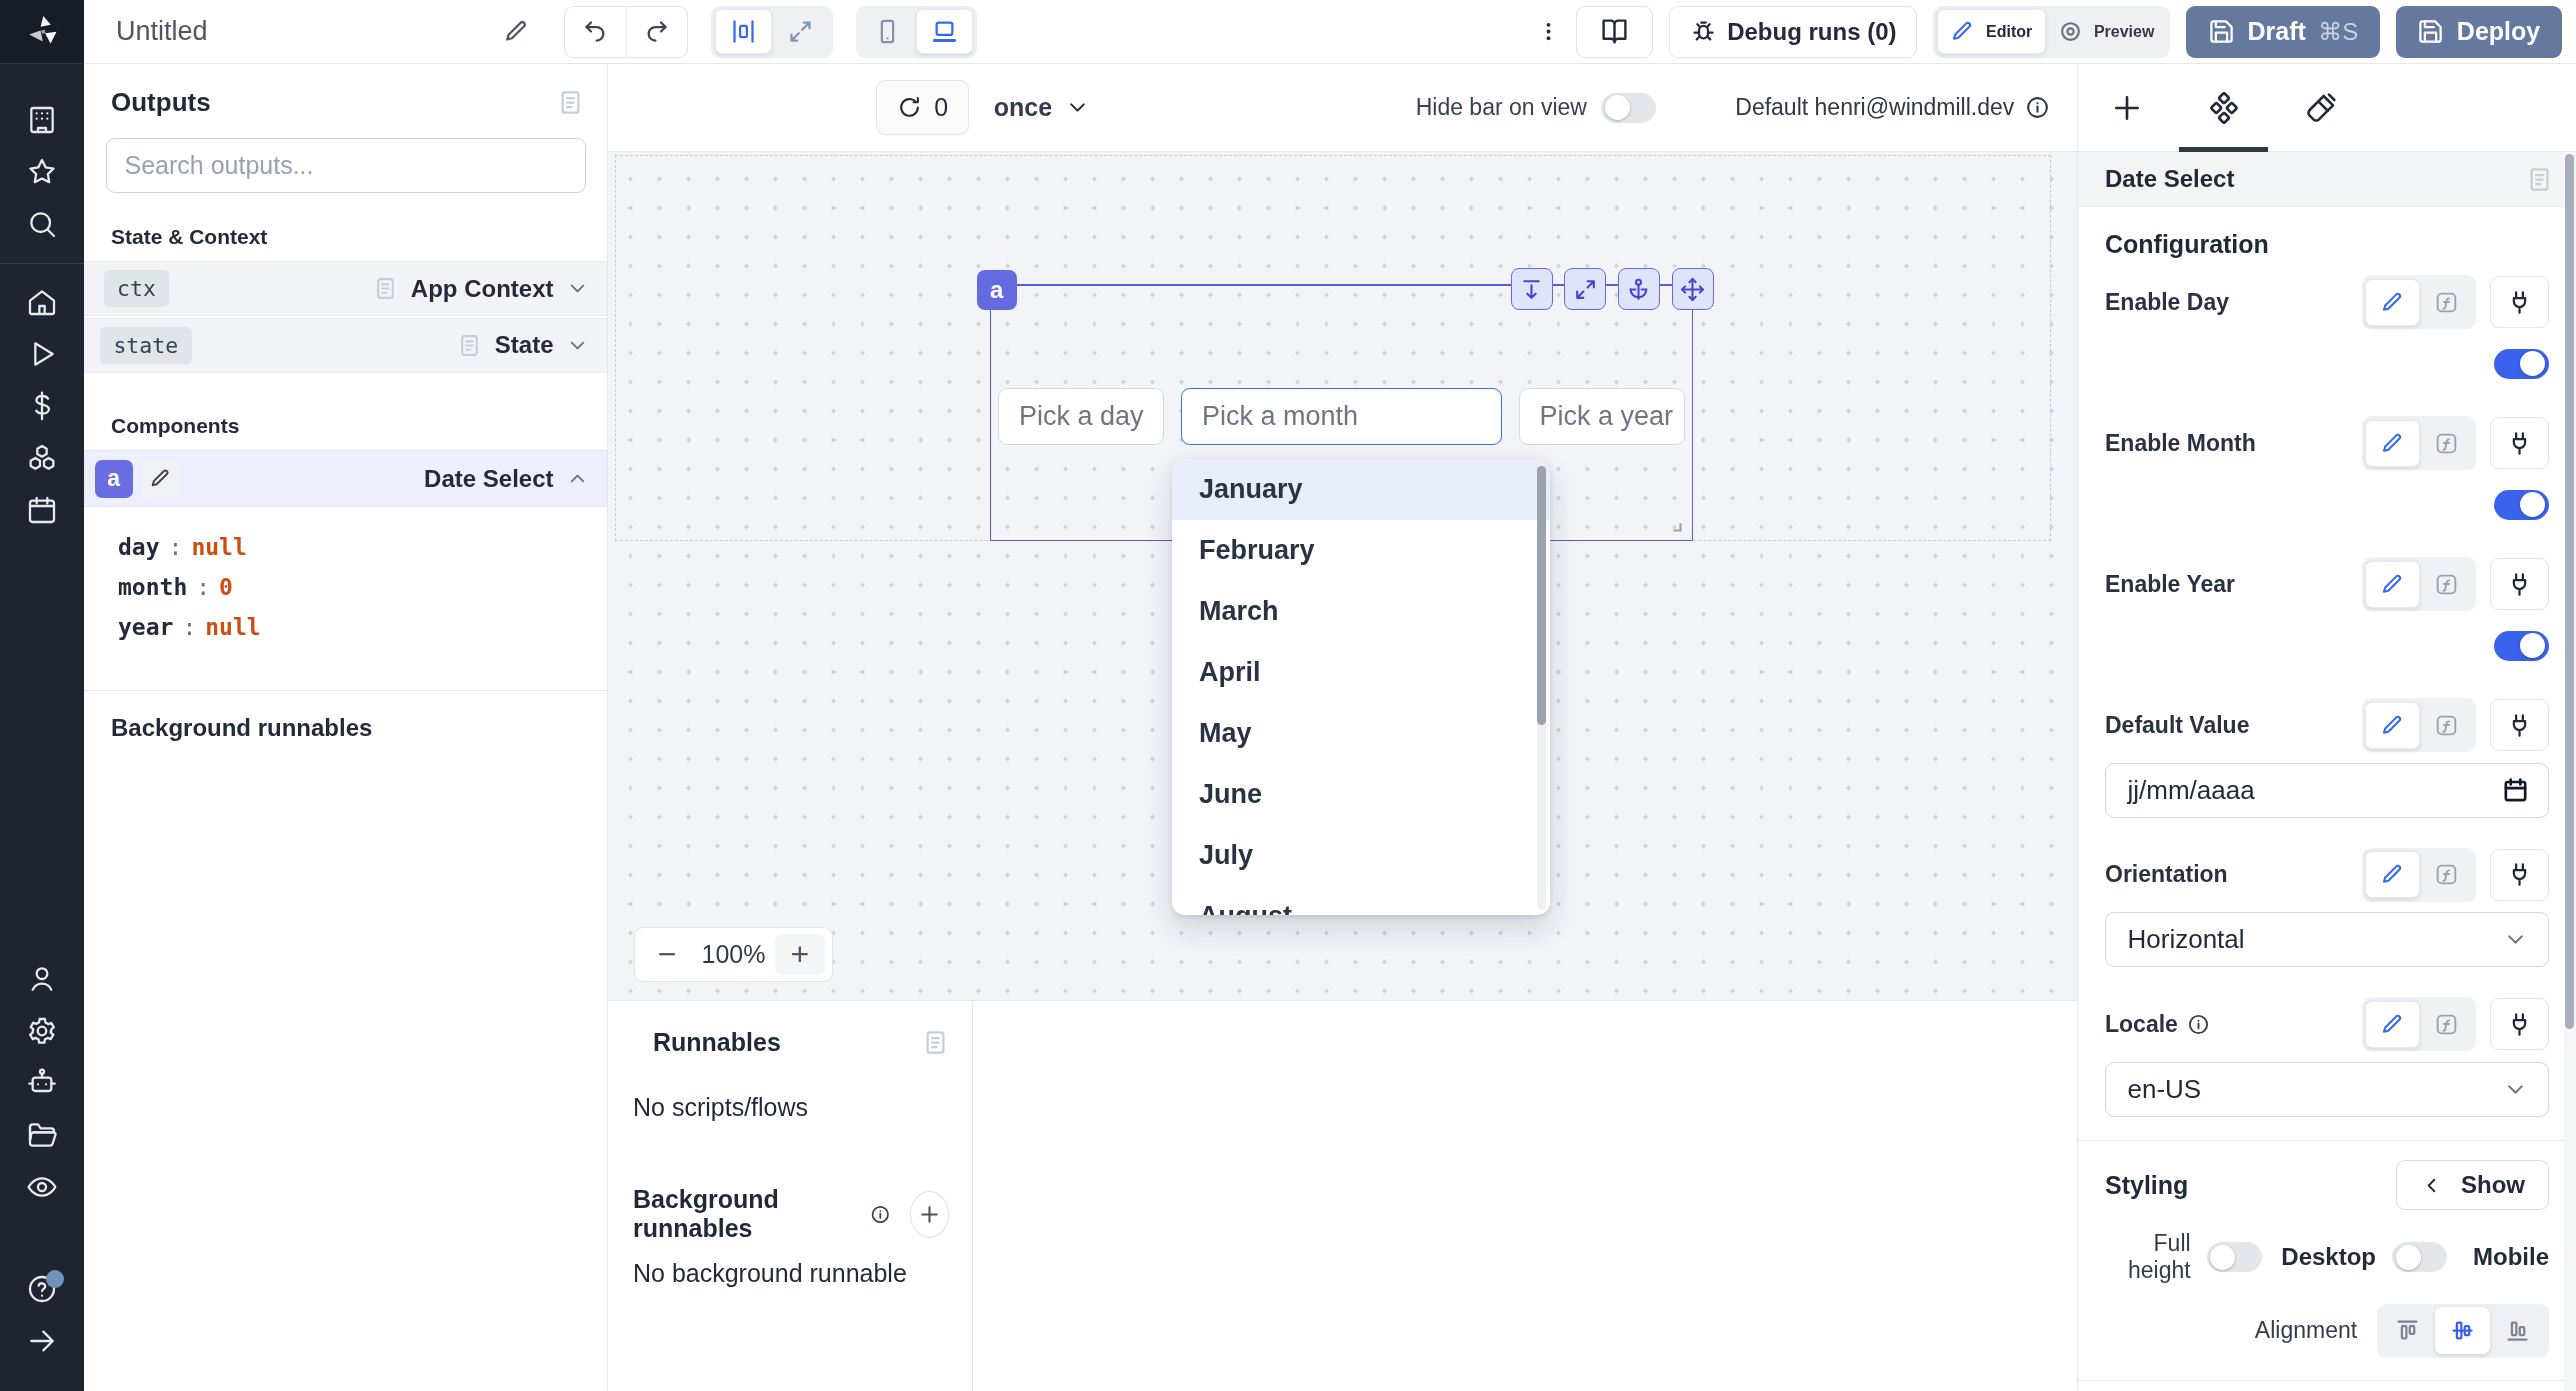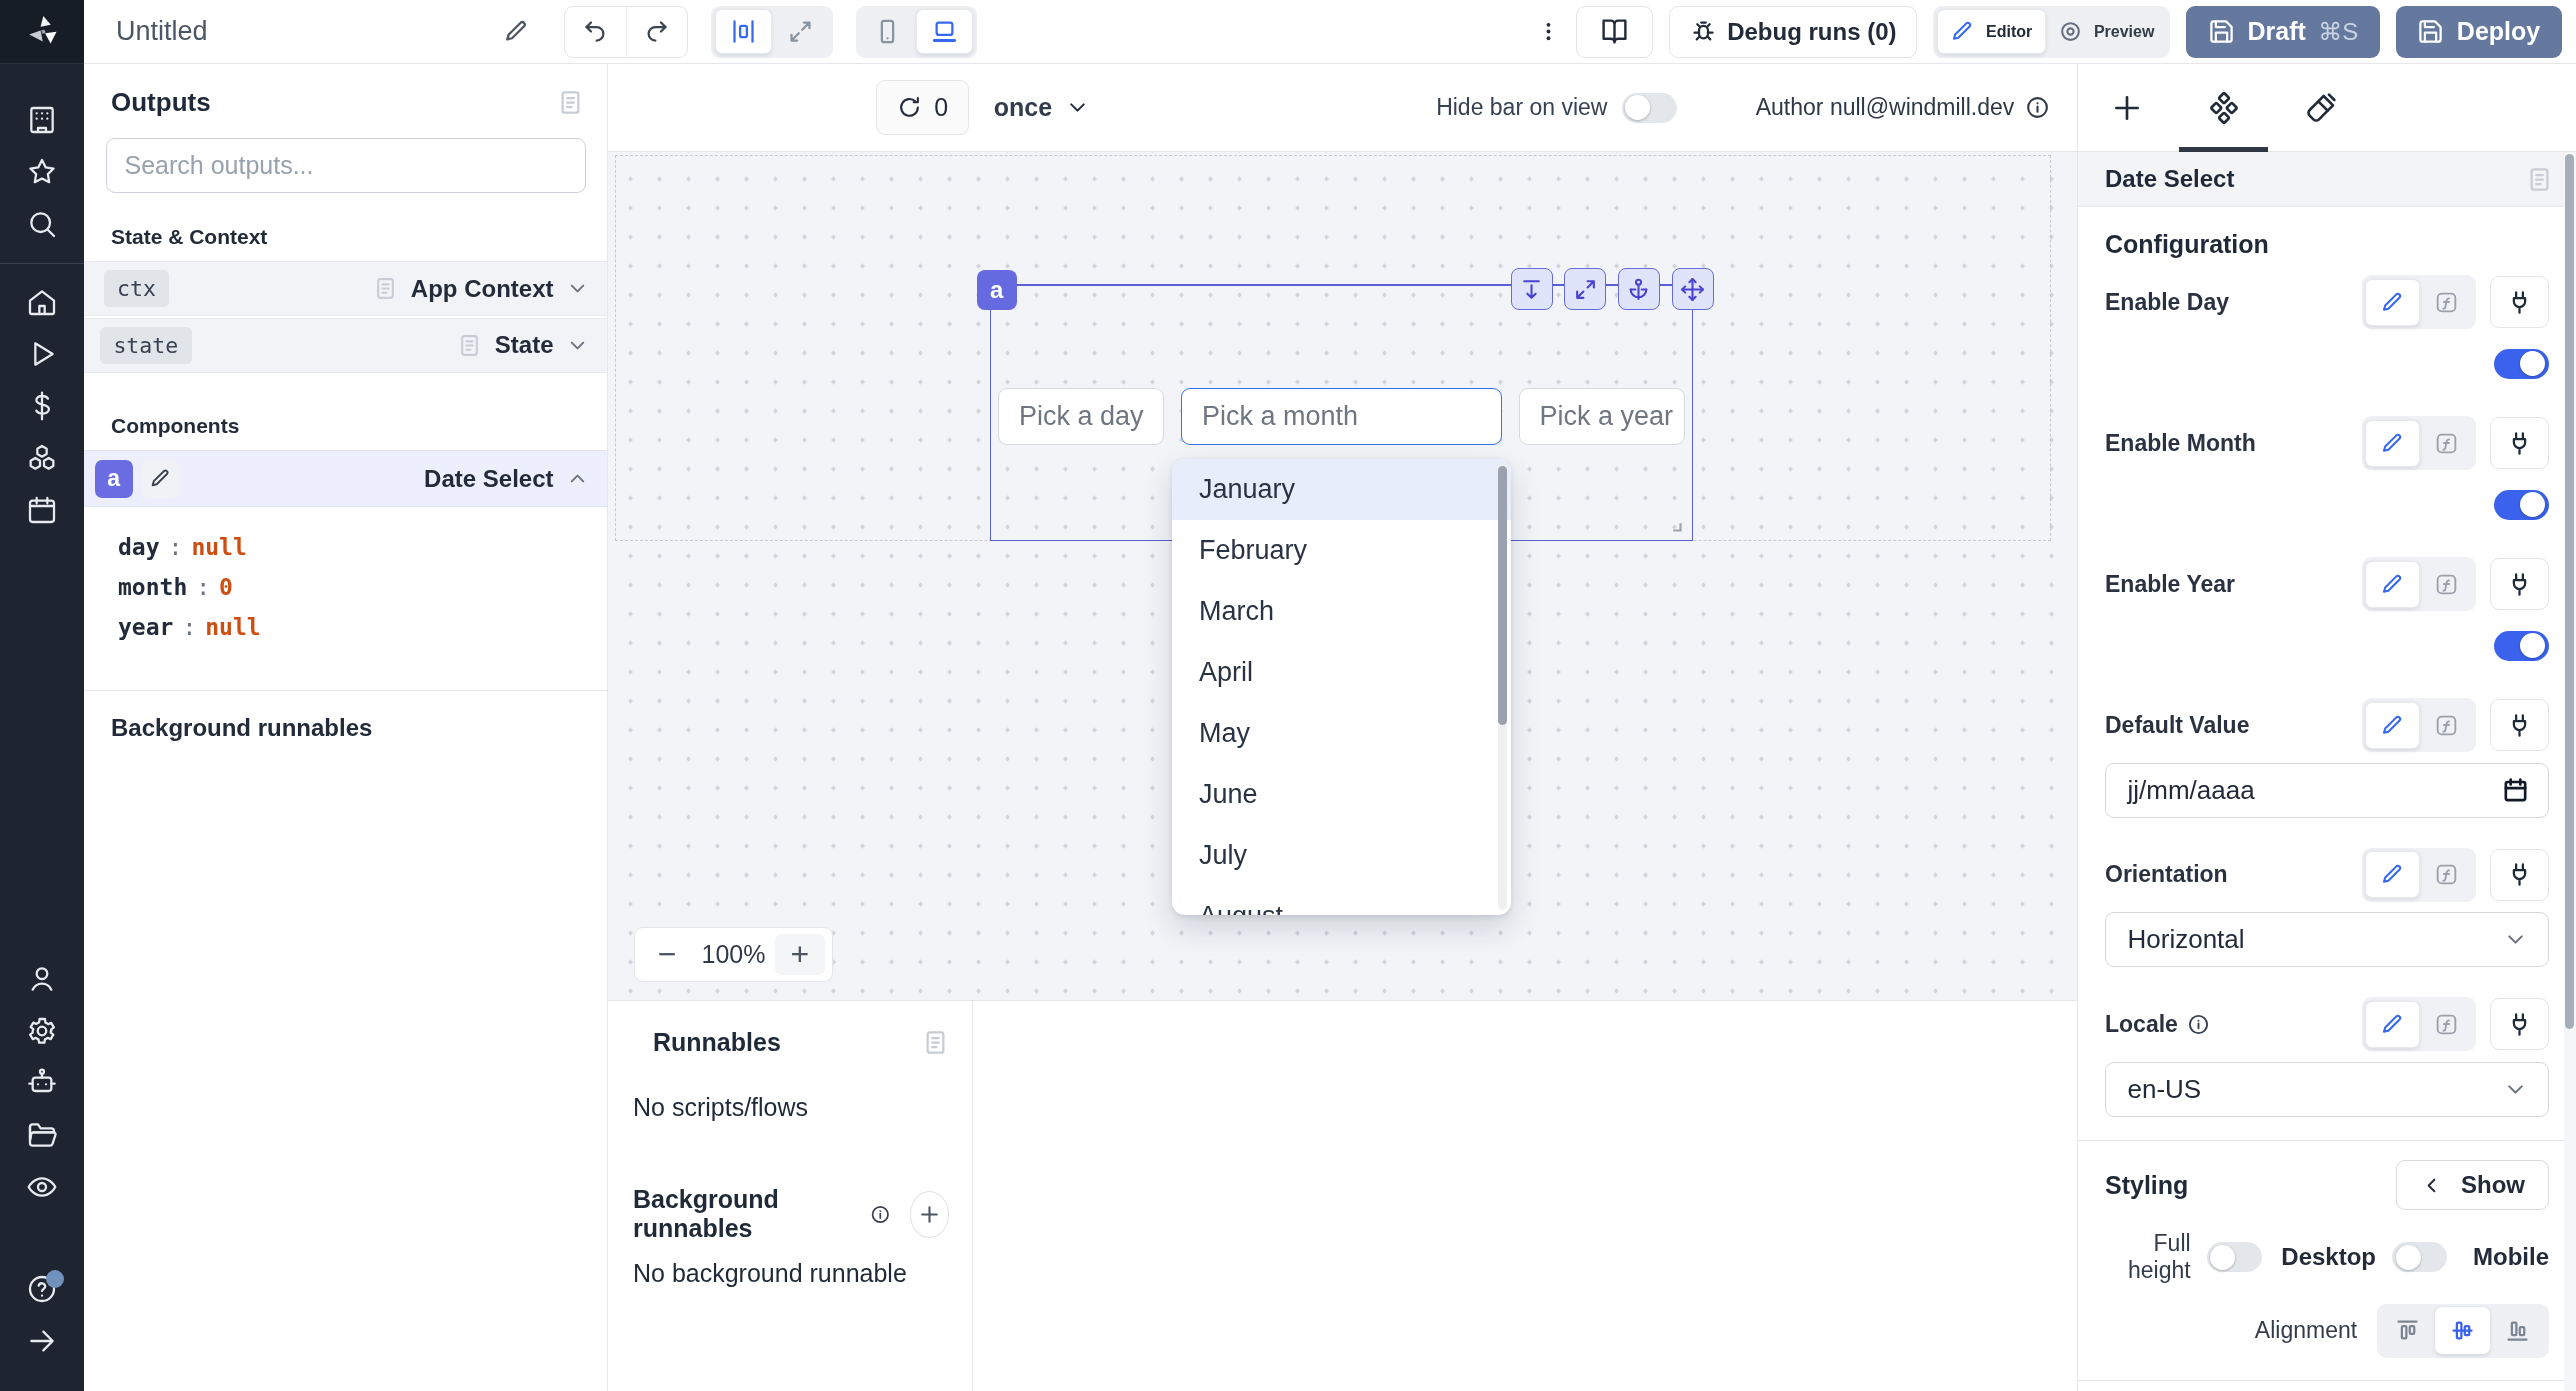--- a/index.html
+++ b/index.html
@@ -76,21 +76,21 @@
   .component { position:absolute; left:382px; top:132px; width:703px; height:257px; border:1.8px solid #5a5ed9; border-top-width:2.7px; }
   .a-tag { position:absolute; left:-14.3px; top:-16px; width:40px; height:40px; background:#666ae0; border-radius:8px; color:#fff; font-size:24px; font-weight:700; display:flex; align-items:center; justify-content:center; z-index:3; }
   .actions { position:absolute; top:-18px; right:-21.5px; display:flex; gap:11.6px; z-index:3; }
   .act-btn { width:42px; height:42px; background:#e0e4fb; border:1.8px solid #666ae0; border-radius:8px; display:flex; align-items:center; justify-content:center; cursor:pointer; }
   .act-btn svg { stroke:#4943cf; width:25px; height:25px; fill:none; stroke-width:2; stroke-linecap:round; stroke-linejoin:round; }
   .dinputs { position:absolute; left:7.2px; right:7.2px; top:102px; display:flex; gap:17px; }
   .dinp { height:57px; background:#fff; border:1.8px solid #d6d9e0; border-radius:9px; display:flex; align-items:center; padding-left:19.7px; font-size:27px; color:#6f7682; cursor:text; }
   .dinp.day, .dinp.year { width:166px; flex:none; }
   .dinp.month { flex:1; border-color:#3472f0; }
   .resize-h { position:absolute; right:7.2px; bottom:5.4px; }
-  .dropdown { position:absolute; left:564px; top:307px; width:339px; height:456px; background:#fff; border-radius:13px; box-shadow:0 12.5px 30px rgba(25,35,60,.16), 0 1.8px 5.4px rgba(25,35,60,.10); overflow:hidden; z-index:5; }
+  .dropdown { position:absolute; left:564px; top:307px; width:378px; height:456px; background:#fff; border-radius:13px; box-shadow:0 12.5px 30px rgba(25,35,60,.16), 0 1.8px 5.4px rgba(25,35,60,.10); overflow:hidden; z-index:5;font-weight:bold; }
   .dd-item { height:61px; display:flex; align-items:center; padding-left:27px; font-size:27px; color:#2a3343; cursor:pointer; }
   .dd-item.hl { background:#e7edfb; }
   .dd-track { position:absolute; right:3.6px; top:5.4px; bottom:5.4px; width:9px; background:#eff0f2; border-radius:4.5px; }
   .dd-thumb { position:absolute; right:3.6px; top:7.2px; width:9px; height:259px; background:#9aa2ad; border-radius:4.5px; cursor:pointer; }
   .zoomctl { position:absolute; left:26px; top:775px; width:199px; height:55px; background:#fff; border:0.9px solid #e3e5e9; border-radius:9px; display:flex; align-items:center; padding:0 7.2px; }
   .zbtn { width:50px; height:41px; display:flex; align-items:center; justify-content:center; font-size:32px; color:#4b5563; cursor:pointer; border-radius:7.2px; }
   .zbtn.plus { background:#f4f5f7; }
   .zval { flex:1; text-align:center; font-size:25px; color:#323a47; }
 
   
@@ -438,21 +438,21 @@
       <svg class="ic" width="25" height="25" viewBox="0 0 24 24" style="stroke:#232b3a">
           <path d="M6 9l6 6 6-6"></path>
         </svg>
     </div>
     <div class="ct-right">
       <span class="hidebar-lbl">Hide bar on view</span>
       <span class="toggle">
           <span class="knob"></span>
         </span>
       <span class="author">
-        <span>Author null@windmill.dev</span>
+        <span>Default henri@windmill.dev</span>
         <svg class="ic" width="25" height="25" viewBox="0 0 24 24" style="stroke:#2f3845">
             <circle cx="12" cy="12" r="9"></circle>
             <path d="M12 11v5M12 8h.01"></path>
           </svg>
       </span>
     </div>
   </div>
 
   <div class="canvas">
     <div class="grid-bounds"></div>

